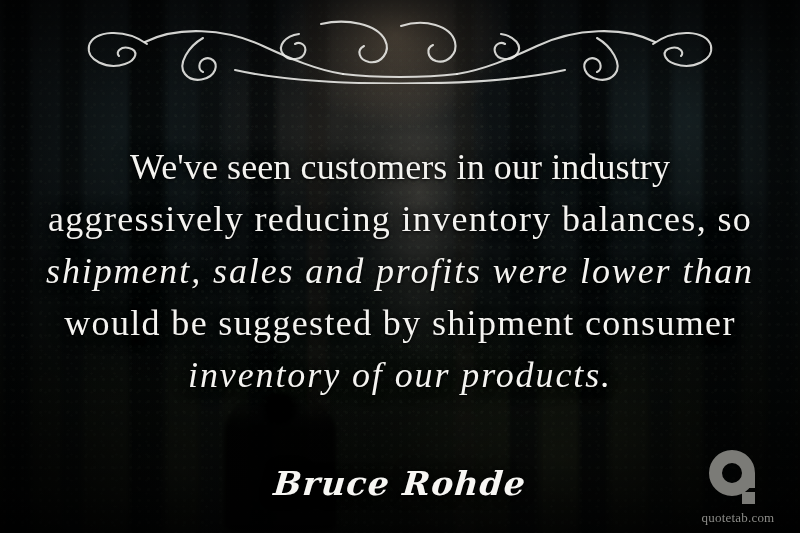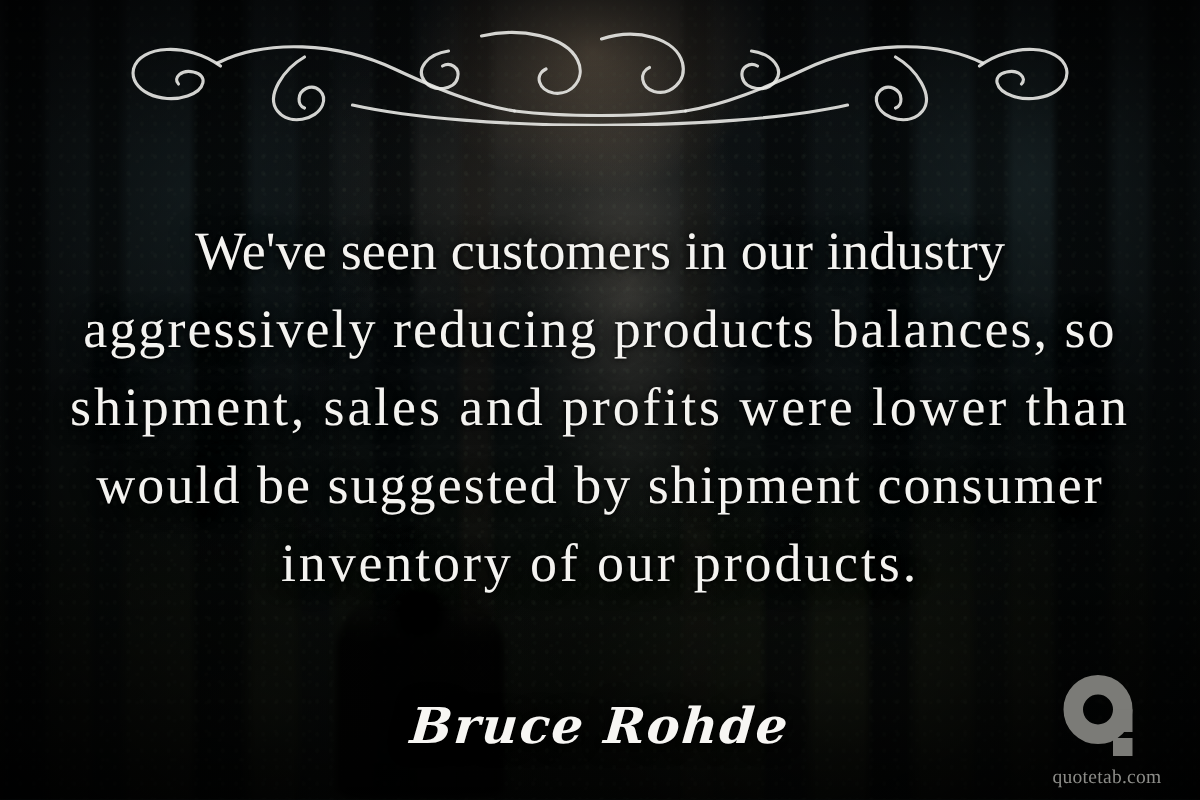--- a/index.html
+++ b/index.html
@@ -134,21 +134,21 @@
     line-height: 52px;
     color: #f4f3f0;
     letter-spacing: .1px;
     white-space: nowrap;
     text-shadow:
       0 1px 3px rgba(0,0,0,0.85),
       0 0 11px rgba(0,0,0,0.65),
       0 0 22px rgba(0,0,0,0.45);
   }
   .quote-line.wide  { letter-spacing: 1.35px; }
-  .quote-line.wider { letter-spacing: 1.9px; }
+  .quote-line.wider { letter-spacing: 1.9px; font-style: italic; }
 
   
   .author {
     position: absolute;
     left: 0;
     right: 0;
     top: 464px;
     text-align: center;
     font-family: "DejaVu Serif", "Liberation Serif", serif;
     font-style: italic;
@@ -234,21 +234,21 @@
 
       <path d="M570,30 C538,14 490,16 452,34 C424,47 398,58 372,62"></path>
       <path d="M512,26 C526,34 538,52 530,62 C522,72 504,68 500,58 C497,50 504,44 511,47 C517,50 517,58 512,60"></path>
 
       <path d="M568,32 C590,16 622,18 626,34 C629,48 608,58 590,52 C578,48 576,38 586,36 C594,34 600,40 596,44"></path>
     </svg>
   </div>
 
   <div class="quote-block">
     <div class="quote-line">We've seen customers in our industry</div>
-    <div class="quote-line wide">aggressively reducing products balances, so</div>
+    <div class="quote-line wide">aggressively reducing inventory balances, so</div>
     <div class="quote-line wider">shipment, sales and profits were lower than</div>
     <div class="quote-line wide">would be suggested by shipment consumer</div>
     <div class="quote-line wider">inventory of our products.</div>
   </div>
 
   <div class="author">Bruce Rohde</div>
 
   <div class="watermark">
     <div class="wm-logo">
       <div class="wm-ring"></div>

